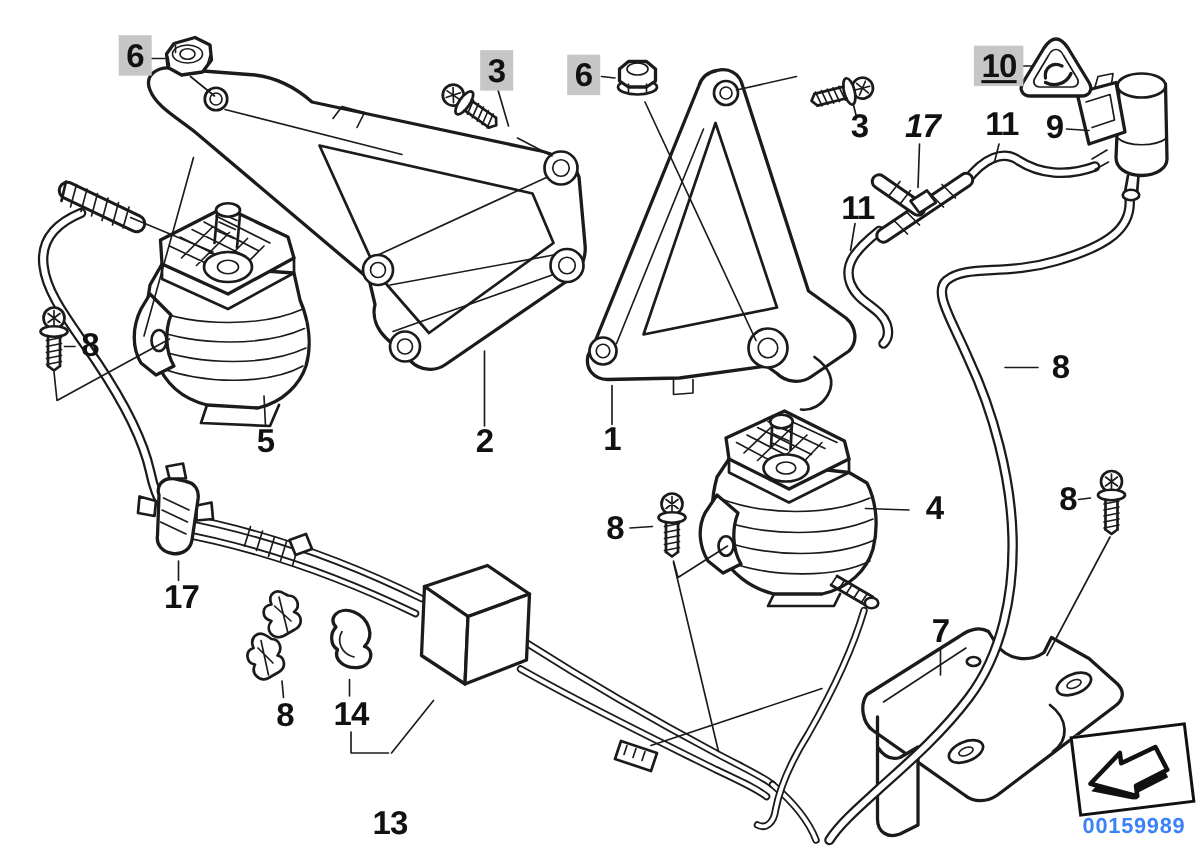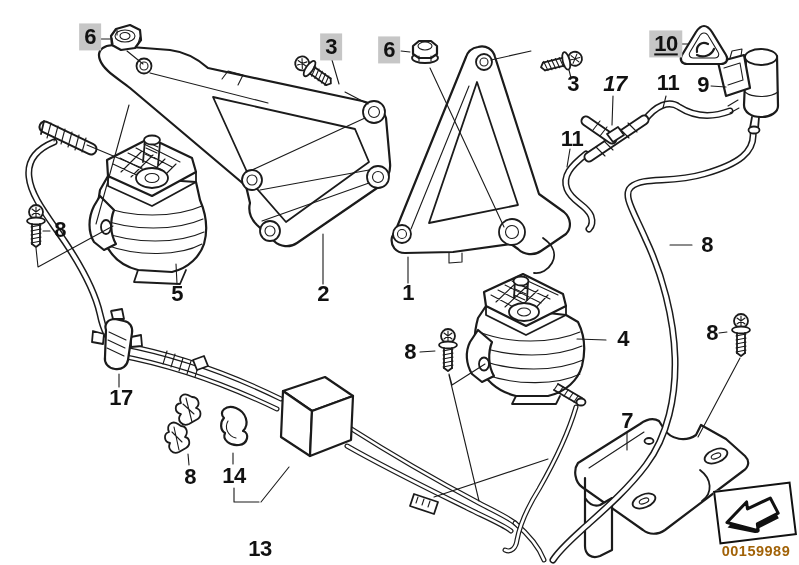--- a/index.html
+++ b/index.html
@@ -20,21 +20,21 @@
   .tt-o{stroke:#1b1b1b;stroke-width:11;fill:none;stroke-linecap:round;}
   .tt-i{stroke:#ffffff;stroke-width:7;fill:none;stroke-linecap:round;}
   
   .callout{position:absolute;transform:translate(-50%,-54%);font-size:22px;font-weight:700;
            color:#111;line-height:1;white-space:nowrap;letter-spacing:-0.5px;}
   .callout.hl{background:#c6c6c6;padding:3px 5px 2px 5px;}
   
   .stamp-box{position:absolute;left:716px;top:486px;width:74px;height:50px;background:#fff;
              border:2.5px solid #111;transform:rotate(-7deg);}
   .stamp-number{position:absolute;left:712px;top:543px;width:88px;text-align:center;
-                font-size:14.5px;font-weight:700;color:#a16207;letter-spacing:0.5px;}
+                font-size:14.5px;font-weight:700;color:#3b82f6;letter-spacing:0.5px;}
 </style>
 </head>
 <body>
 
 <div id="stage">
 
   <svg id="art" width="799" height="565" viewBox="0 0 799 565">
 
     <defs>
       <g id="bolt-def">

